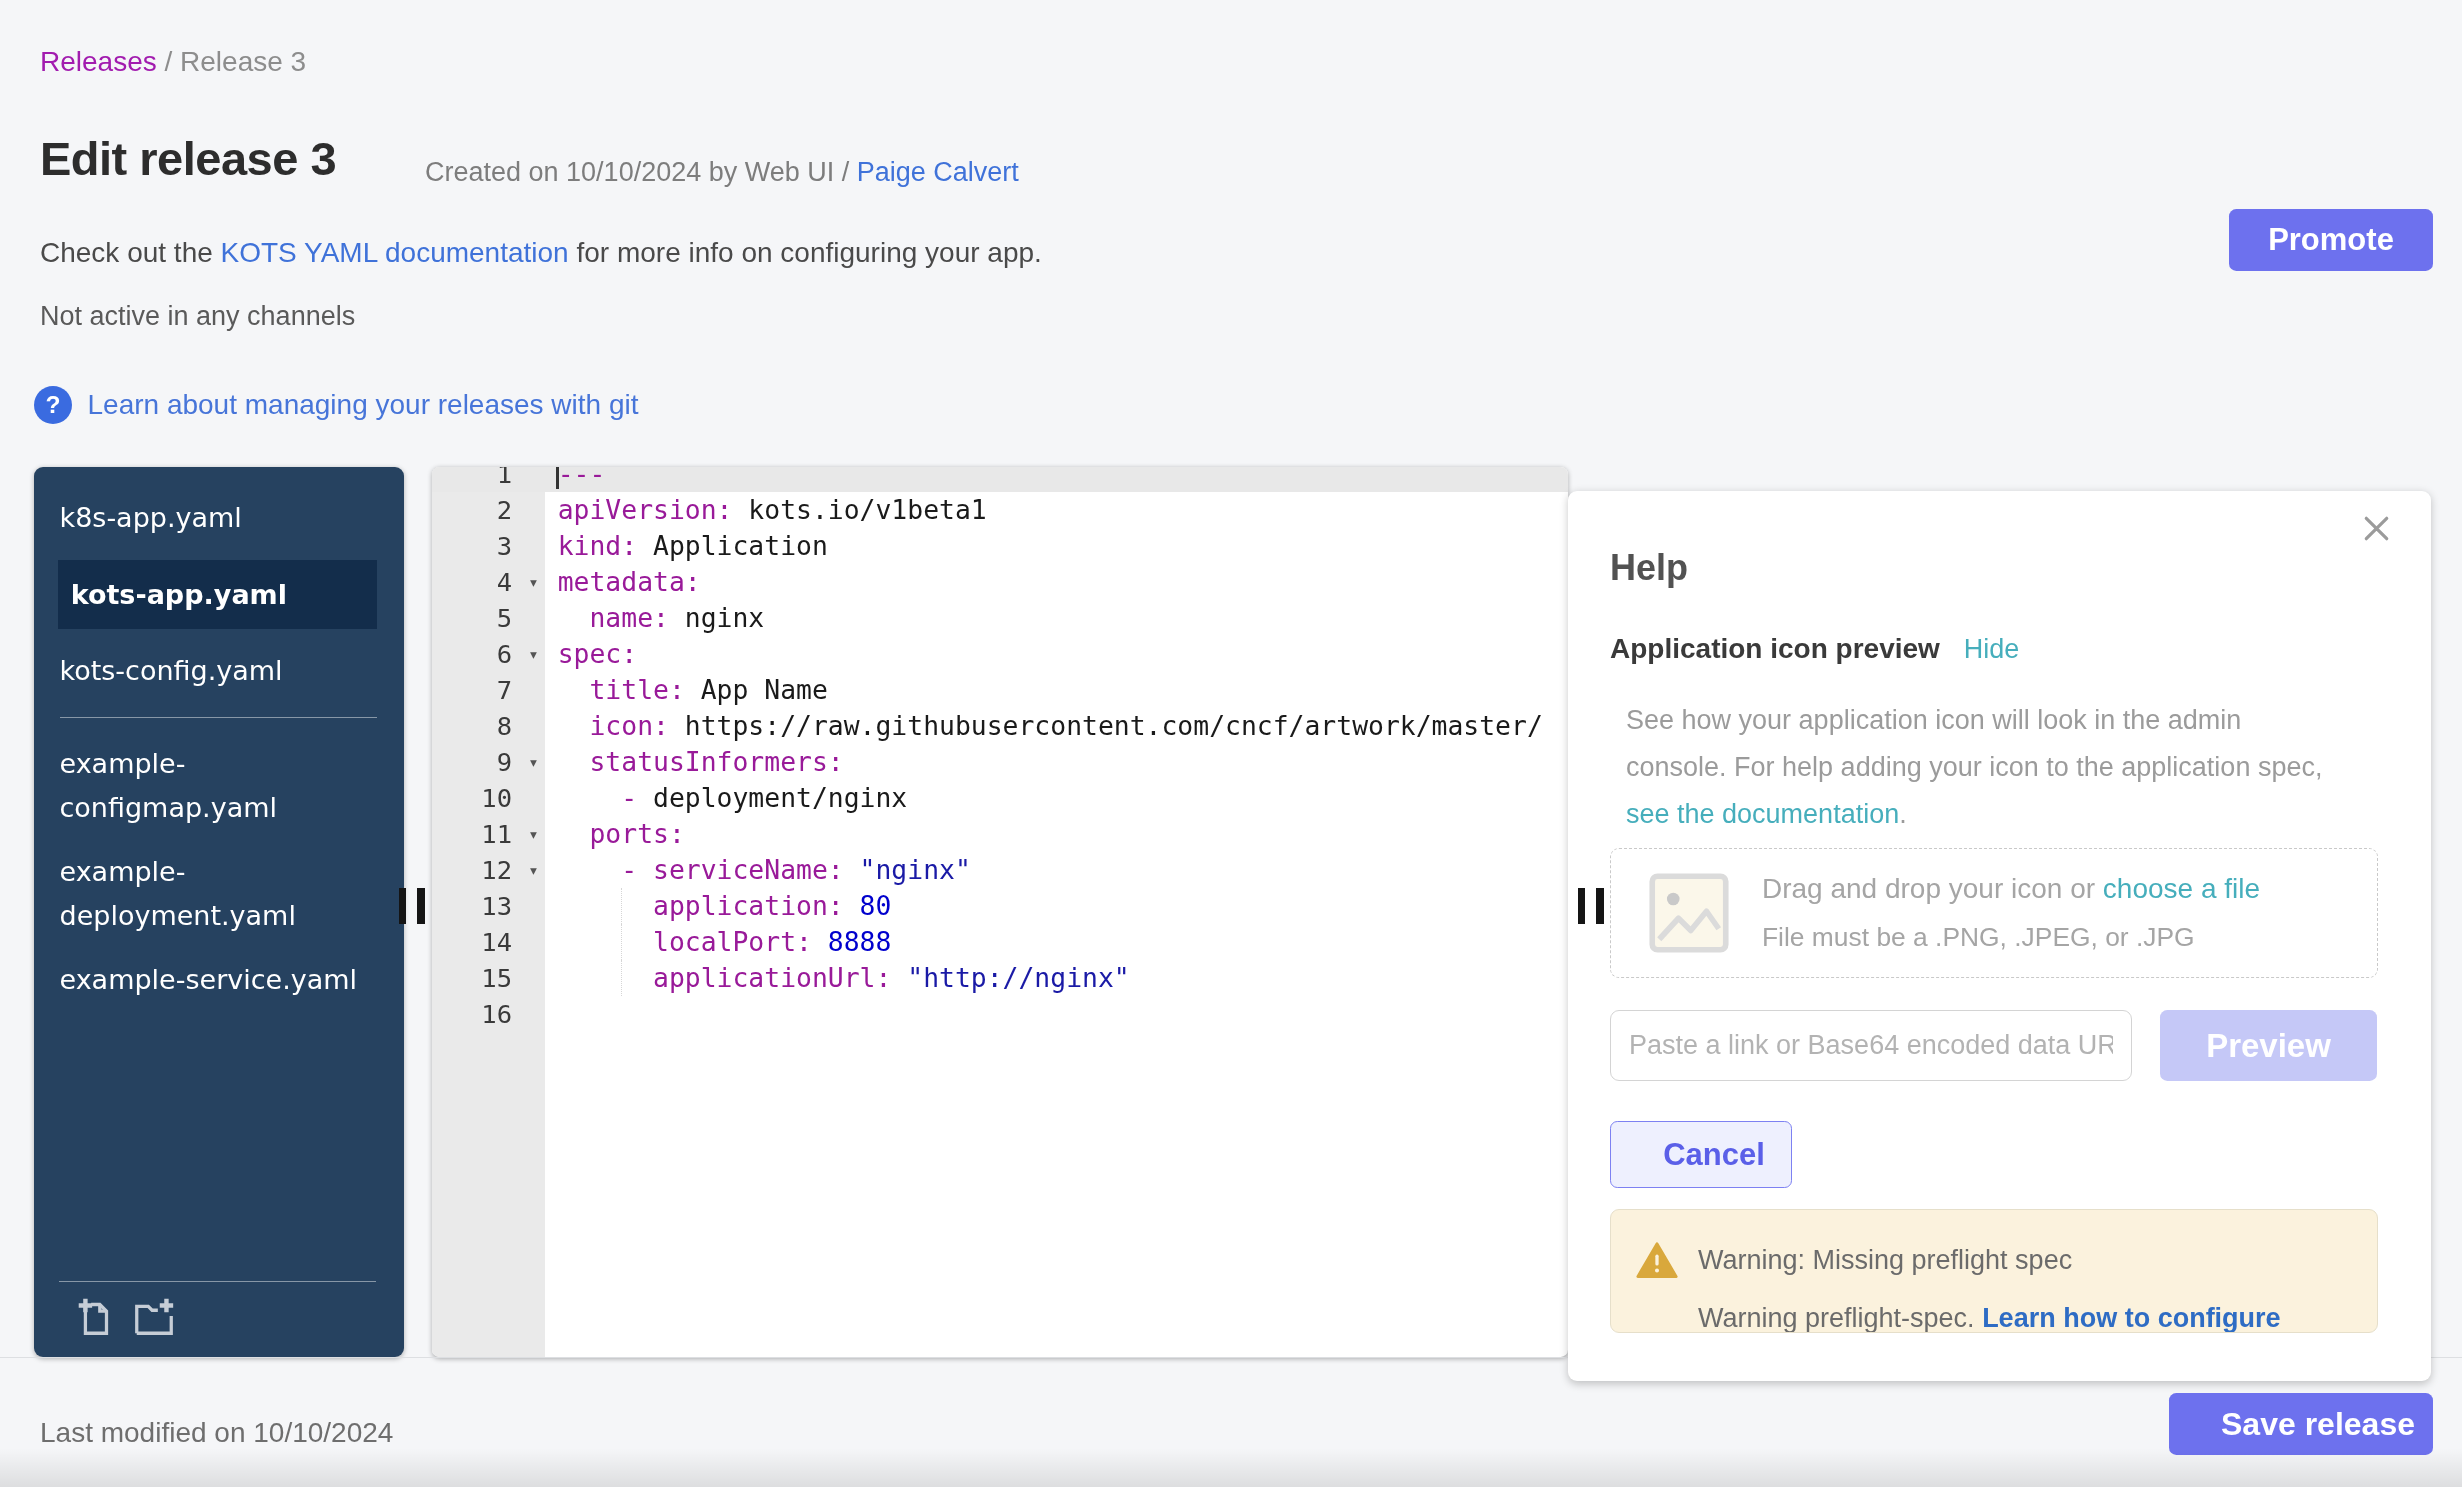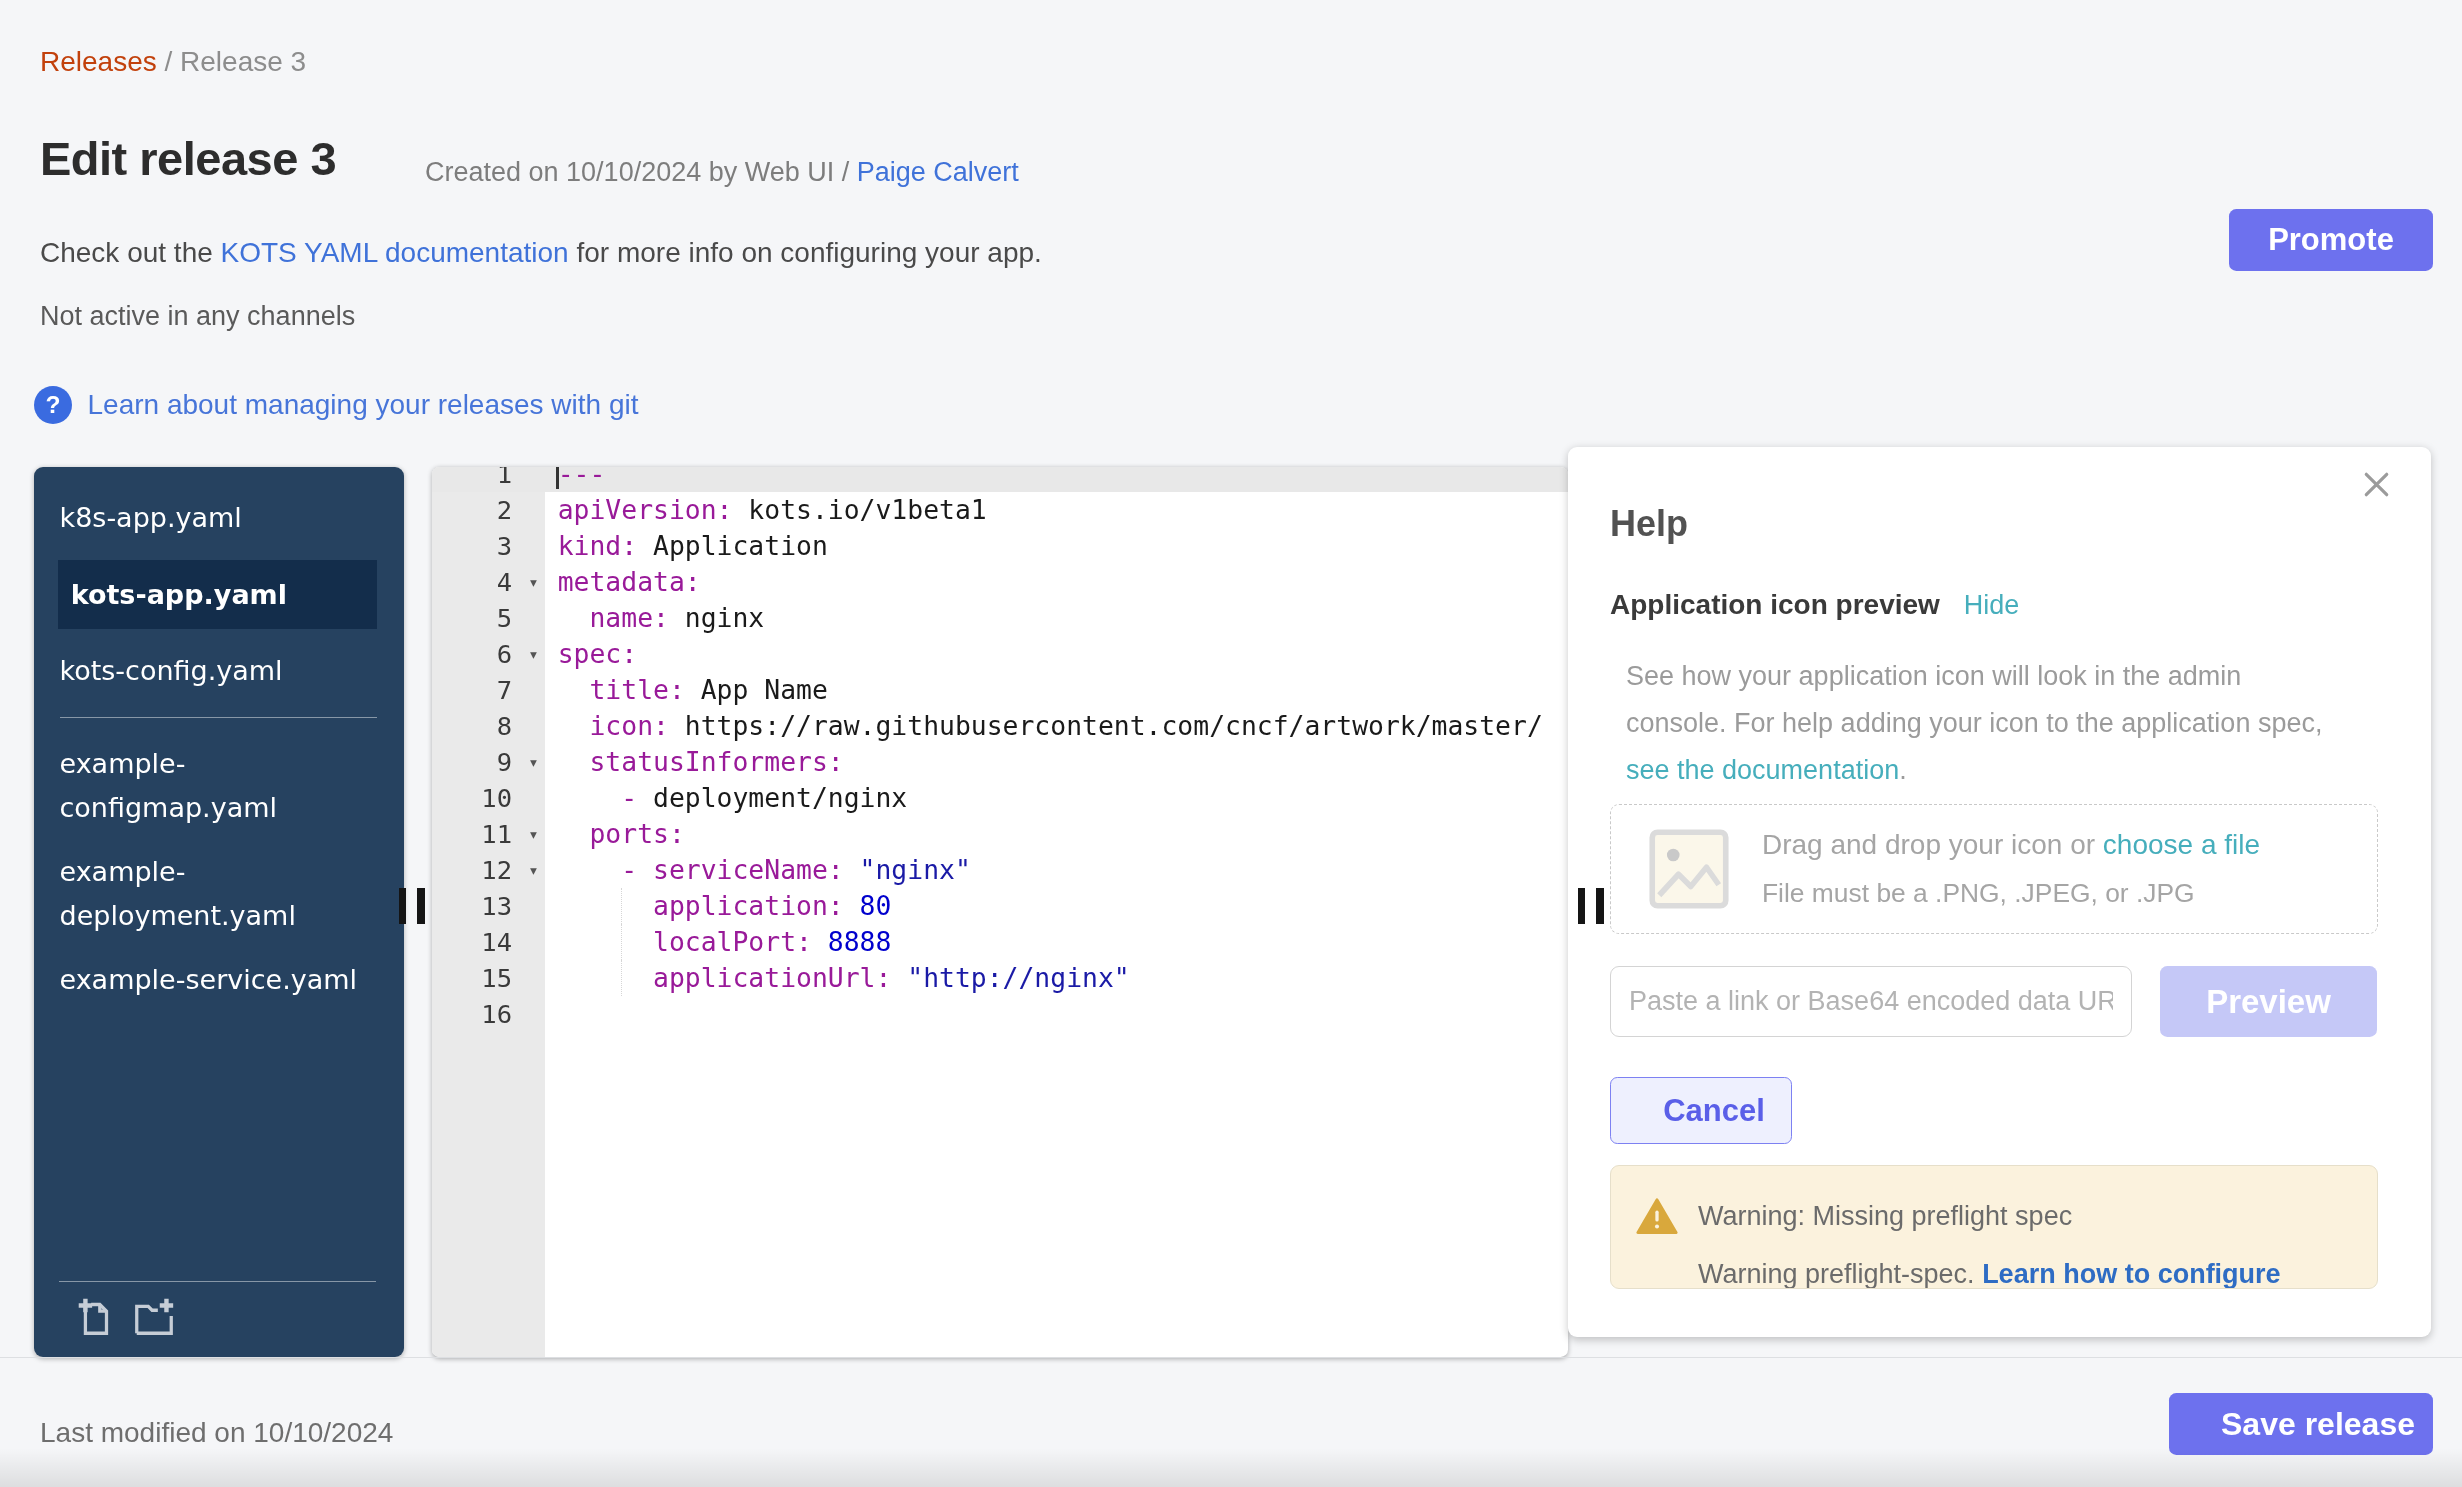--- a/index.html
+++ b/index.html
@@ -1,21 +1,21 @@
 <!DOCTYPE html>
 <html style="font-size:14.6px"><head>
 <meta charset="utf-8">
 <style>
   html,body{margin:0;padding:0;background:#f5f6f8;}
   .app{position:relative;width:2462px;height:1488px;background:#f5f6f8;
        font-family:"Liberation Sans","DejaVu Sans",sans-serif;overflow:hidden;}
 
   
   .crumbs{position:absolute;left:40px;top:46px;font-size:28px;}
-  .crumbs a{color:#c2410c;text-decoration:none;cursor:pointer;}
+  .crumbs a{color:#a21caf;text-decoration:none;cursor:pointer;}
   .crumbs .sep,.crumbs .cur{color:#8d8d8d;}
   .page-title{position:absolute;left:40px;top:131px;margin:0;font-size:47px;font-weight:bold;color:#2d2d2d;letter-spacing:-0.5px;}
   .created{position:absolute;left:425px;top:157px;font-size:27px;color:#7d7d7d;}
   .created a{color:#3f72d9;text-decoration:none;cursor:pointer;}
   .docline{position:absolute;left:40px;top:237px;font-size:28px;color:#4a4a4a;}
   .docline a{color:#3f72d9;text-decoration:none;cursor:pointer;}
   .notactive{position:absolute;left:40px;top:301px;font-size:27px;color:#5a5a5a;}
   .promote-btn{position:absolute;left:2229px;top:209px;width:204px;height:62px;background:#6d71ee;
        border:none;border-radius:7.3px;color:#fff;font-size:31px;font-weight:bold;cursor:pointer;
        font-family:"Liberation Sans","DejaVu Sans",sans-serif;}
@@ -55,21 +55,21 @@
   .guide{position:absolute;left:76px;top:0;bottom:0;border-left:1.8px dotted #d6d6d6;}
   .cursor{position:absolute;left:11px;top:3.6px;width:2.7px;height:29px;background:#333;}
 
   
   .drag-handle{position:absolute;top:888px;height:36px;display:flex;gap:11px;z-index:6;cursor:col-resize;}
   .drag-handle .bar{width:7.3px;height:100%;background:#151515;}
   .handle-left{left:399px;}
   .handle-right{left:1578px;}
 
   
-  .help-card{position:absolute;left:1568px;top:447px;width:863px;height:890px;background:#fff;
+  .help-card{position:absolute;left:1568px;top:491px;width:863px;height:890px;background:#fff;
        border-radius:9px;box-shadow:0 2.7px 9px rgba(0,0,0,.22);z-index:4;}
   .close-x{position:absolute;left:791px;top:20px;width:35px;height:35px;cursor:pointer;}
   .help-title{position:absolute;left:42px;top:56px;font-size:36px;font-weight:bold;color:#525252;}
   .section-row{position:absolute;left:42px;top:142px;display:flex;align-items:baseline;gap:24px;}
   .section-title{font-size:28px;font-weight:bold;color:#3a3a3a;}
   .hide-link{font-size:27px;color:#46aebc;text-decoration:none;cursor:pointer;}
   .help-desc{position:absolute;left:42px;top:206px;font-size:27px;line-height:47px;color:#9b9b9b;margin-left:16px;}
   .help-desc a{color:#46aebc;text-decoration:none;cursor:pointer;}
   .dropzone{position:absolute;left:42px;top:357px;width:768px;height:130px;border:1.8px dashed #c9c9c9;
        border-radius:9px;box-sizing:border-box;}

